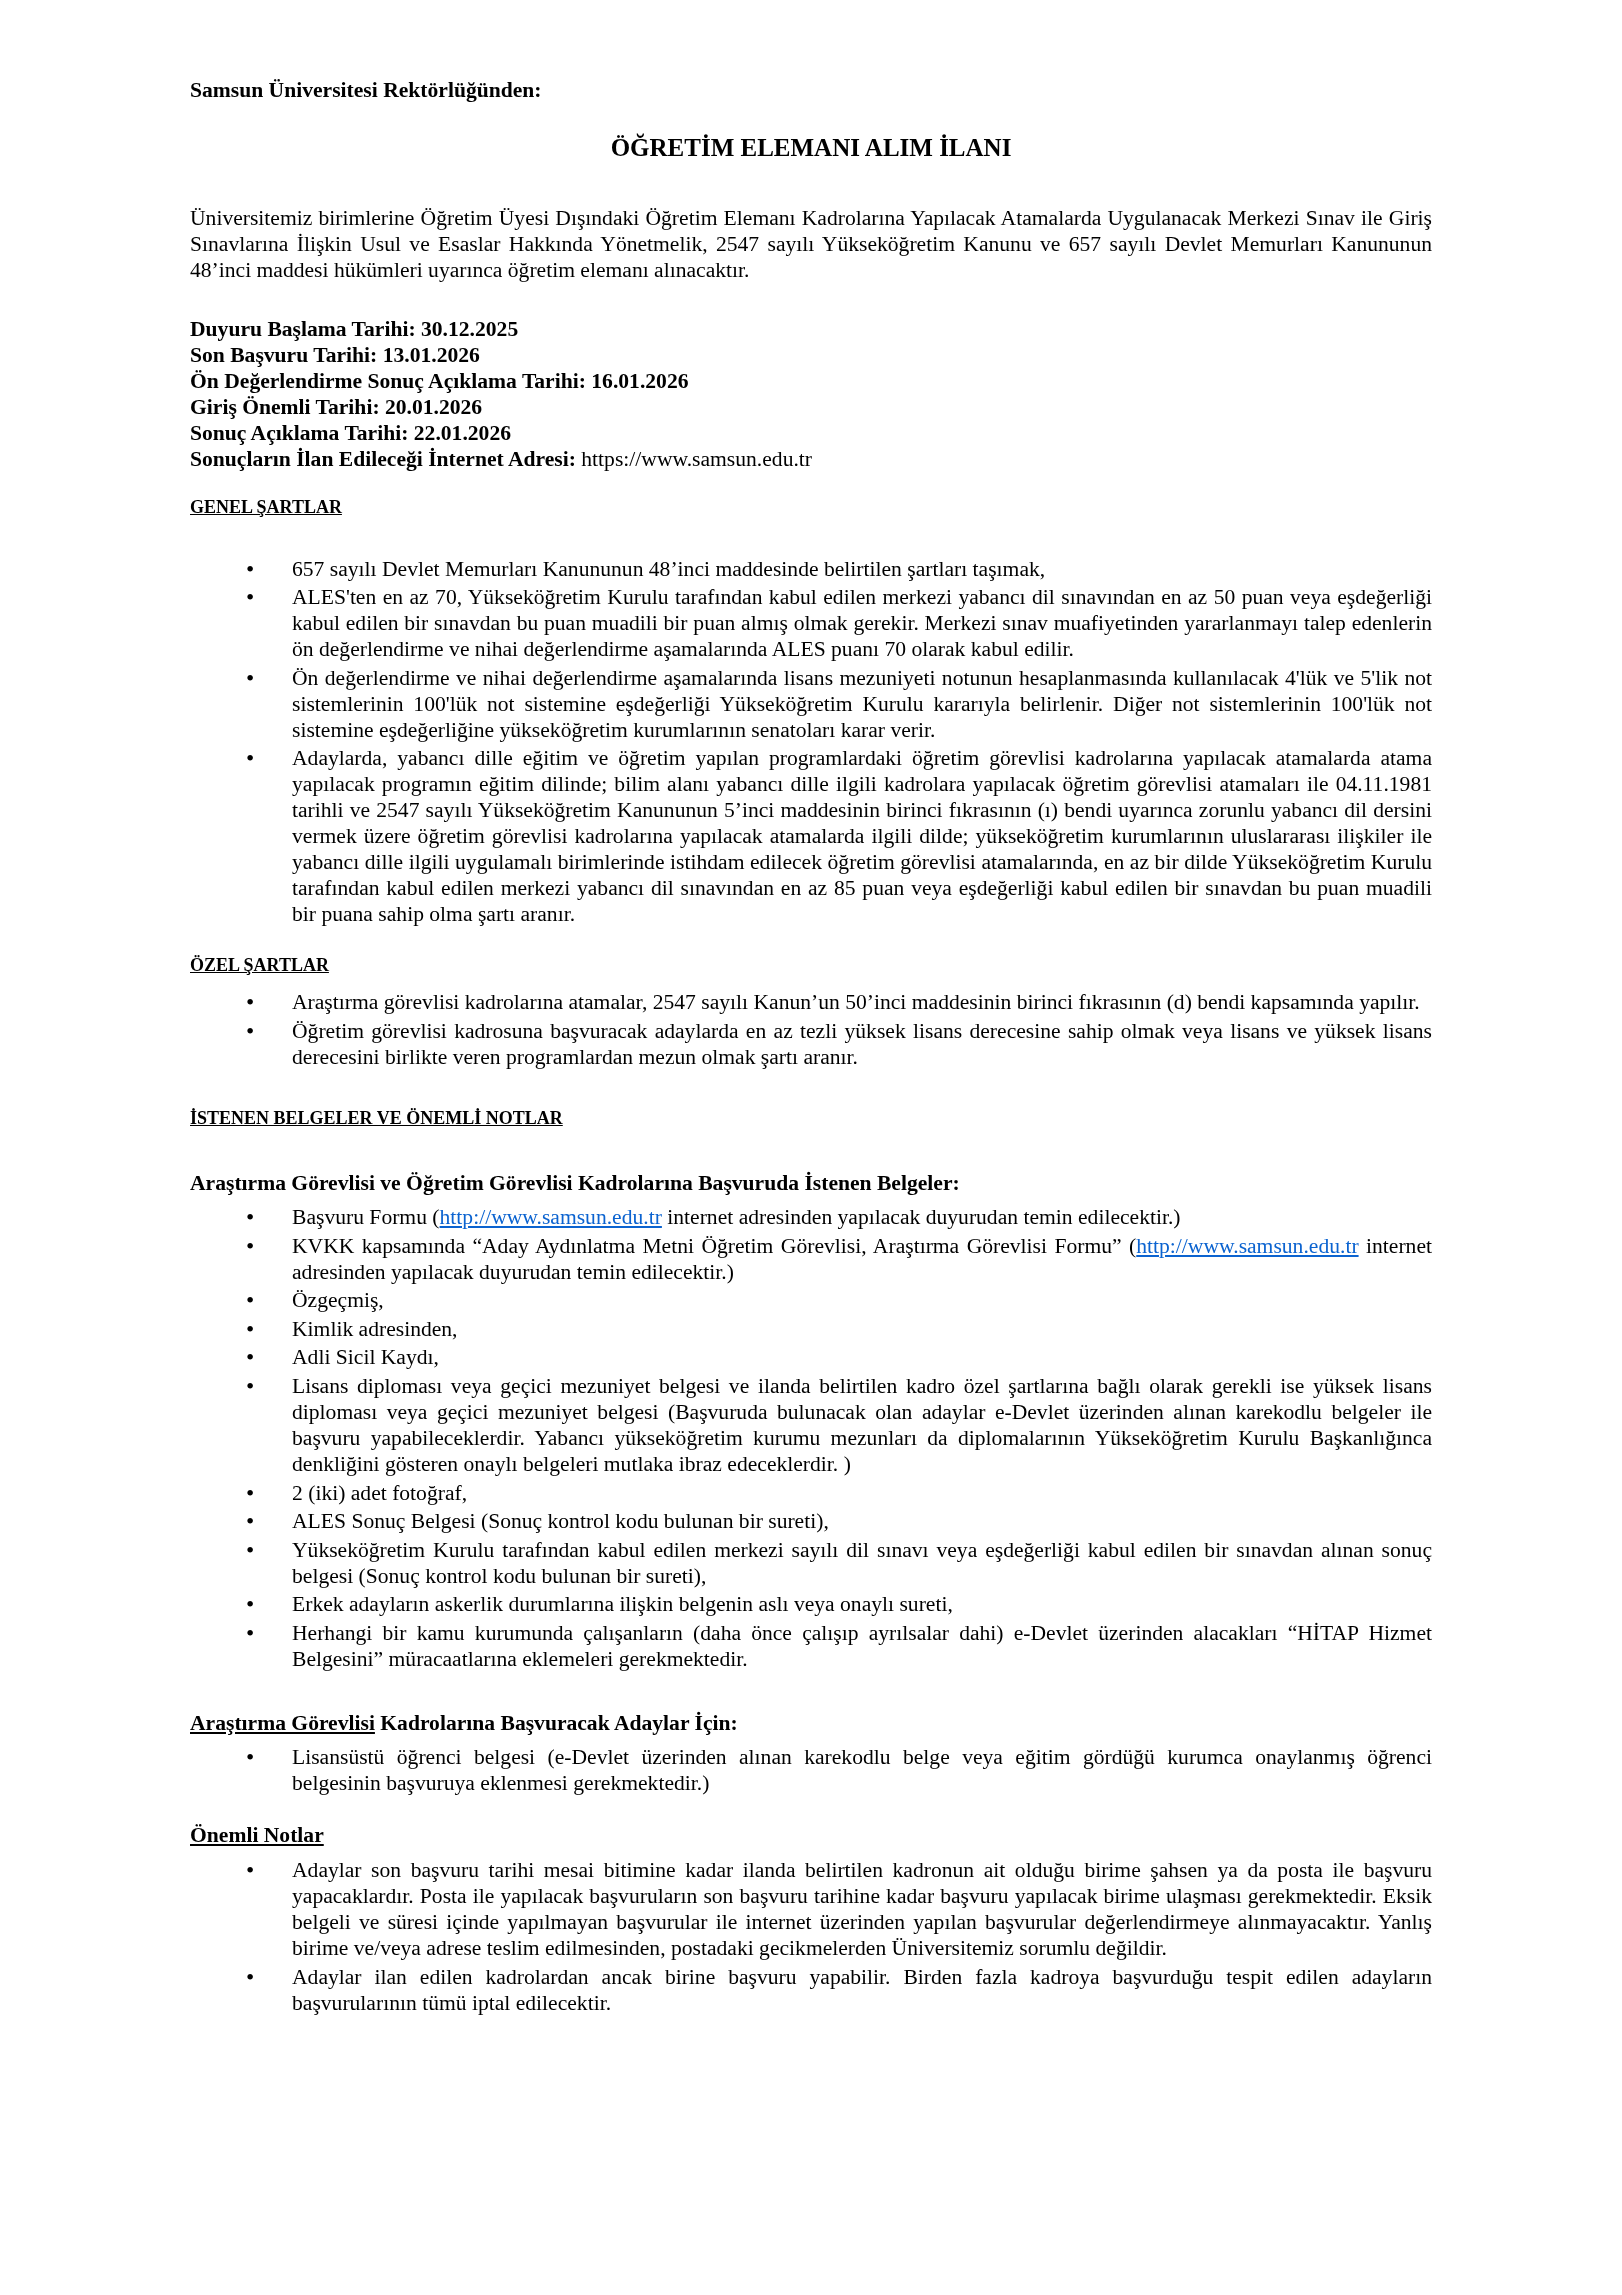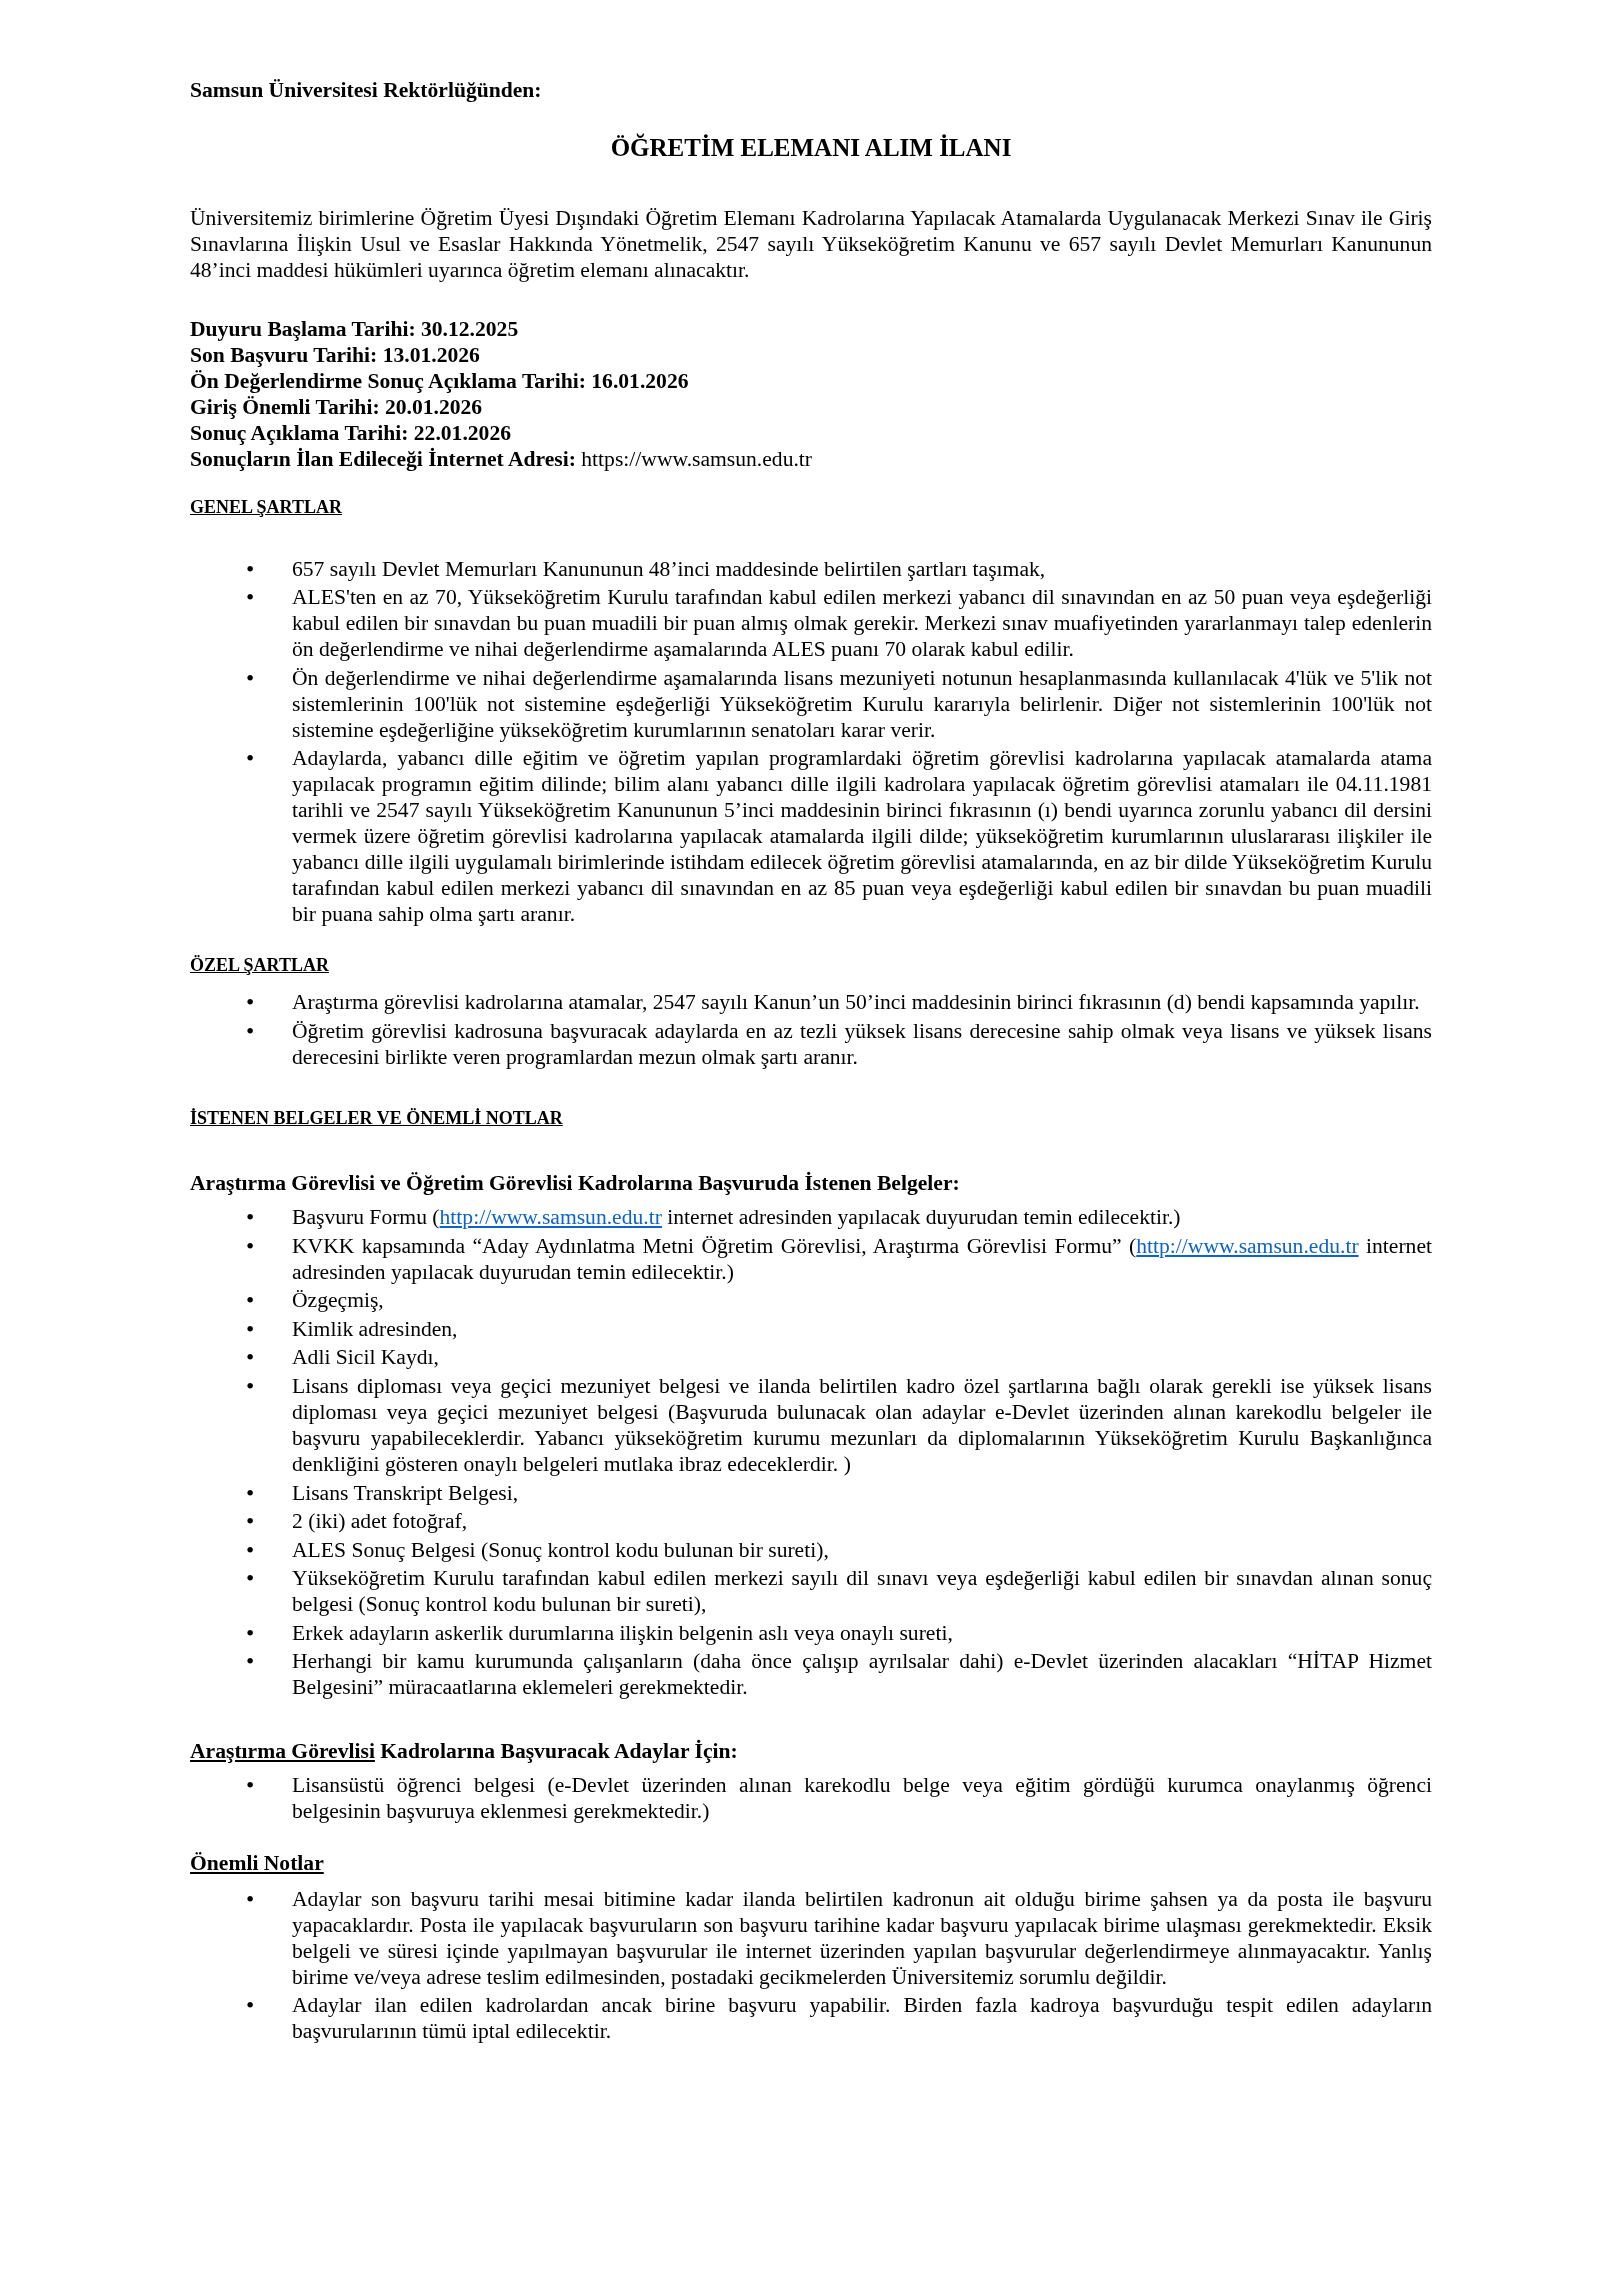--- a/index.html
+++ b/index.html
@@ -118,21 +118,20 @@
   <h2 class="section-heading h-istenen">İSTENEN BELGELER VE ÖNEMLİ NOTLAR</h2>
 
   <p class="subhead">Araştırma Görevlisi ve Öğretim Görevlisi Kadrolarına Başvuruda İstenen Belgeler:</p>
   <ul class="bullets docs-list">
     <li><span>Başvuru Formu (</span><a class="link">http://www.samsun.edu.tr</a><span> internet adresinden yapılacak duyurudan temin edilecektir.)</span></li>
     <li><span>KVKK kapsamında “Aday Aydınlatma Metni Öğretim Görevlisi, Araştırma Görevlisi Formu” (</span><a class="link">http://www.samsun.edu.tr</a><span> internet adresinden yapılacak duyurudan temin edilecektir.)</span></li>
     <li>Özgeçmiş,</li>
     <li>Kimlik adresinden,</li>
     <li>Adli Sicil Kaydı,</li>
     <li>Lisans diploması veya geçici mezuniyet belgesi ve ilanda belirtilen kadro özel şartlarına bağlı olarak gerekli ise yüksek lisans diploması veya geçici mezuniyet belgesi (Başvuruda bulunacak olan adaylar e-Devlet üzerinden alınan karekodlu belgeler ile başvuru yapabileceklerdir.  Yabancı yükseköğretim kurumu mezunları da diplomalarının Yükseköğretim Kurulu Başkanlığınca denkliğini gösteren onaylı belgeleri mutlaka ibraz edeceklerdir. )</li>
-    <li>Lisans Transkript Belgesi,</li>
     <li>2 (iki) adet fotoğraf,</li>
     <li>ALES Sonuç Belgesi (Sonuç kontrol kodu bulunan bir sureti),</li>
     <li>Yükseköğretim Kurulu tarafından kabul edilen merkezi sayılı dil sınavı veya eşdeğerliği kabul edilen bir sınavdan alınan sonuç belgesi (Sonuç kontrol kodu bulunan bir sureti),</li>
     <li>Erkek adayların askerlik durumlarına ilişkin belgenin aslı veya onaylı sureti,</li>
     <li>Herhangi bir kamu kurumunda çalışanların (daha önce çalışıp ayrılsalar dahi) e-Devlet üzerinden alacakları “HİTAP Hizmet Belgesini” müracaatlarına eklemeleri gerekmektedir.</li>
   </ul>
 
   <p class="subhead"><span class="u">Araştırma Görevlisi</span><span> Kadrolarına Başvuracak Adaylar İçin:</span></p>
   <ul class="bullets docs2-list">
     <li>Lisansüstü öğrenci belgesi (e-Devlet üzerinden alınan karekodlu belge veya eğitim gördüğü kurumca onaylanmış öğrenci belgesinin başvuruya eklenmesi gerekmektedir.)</li>

